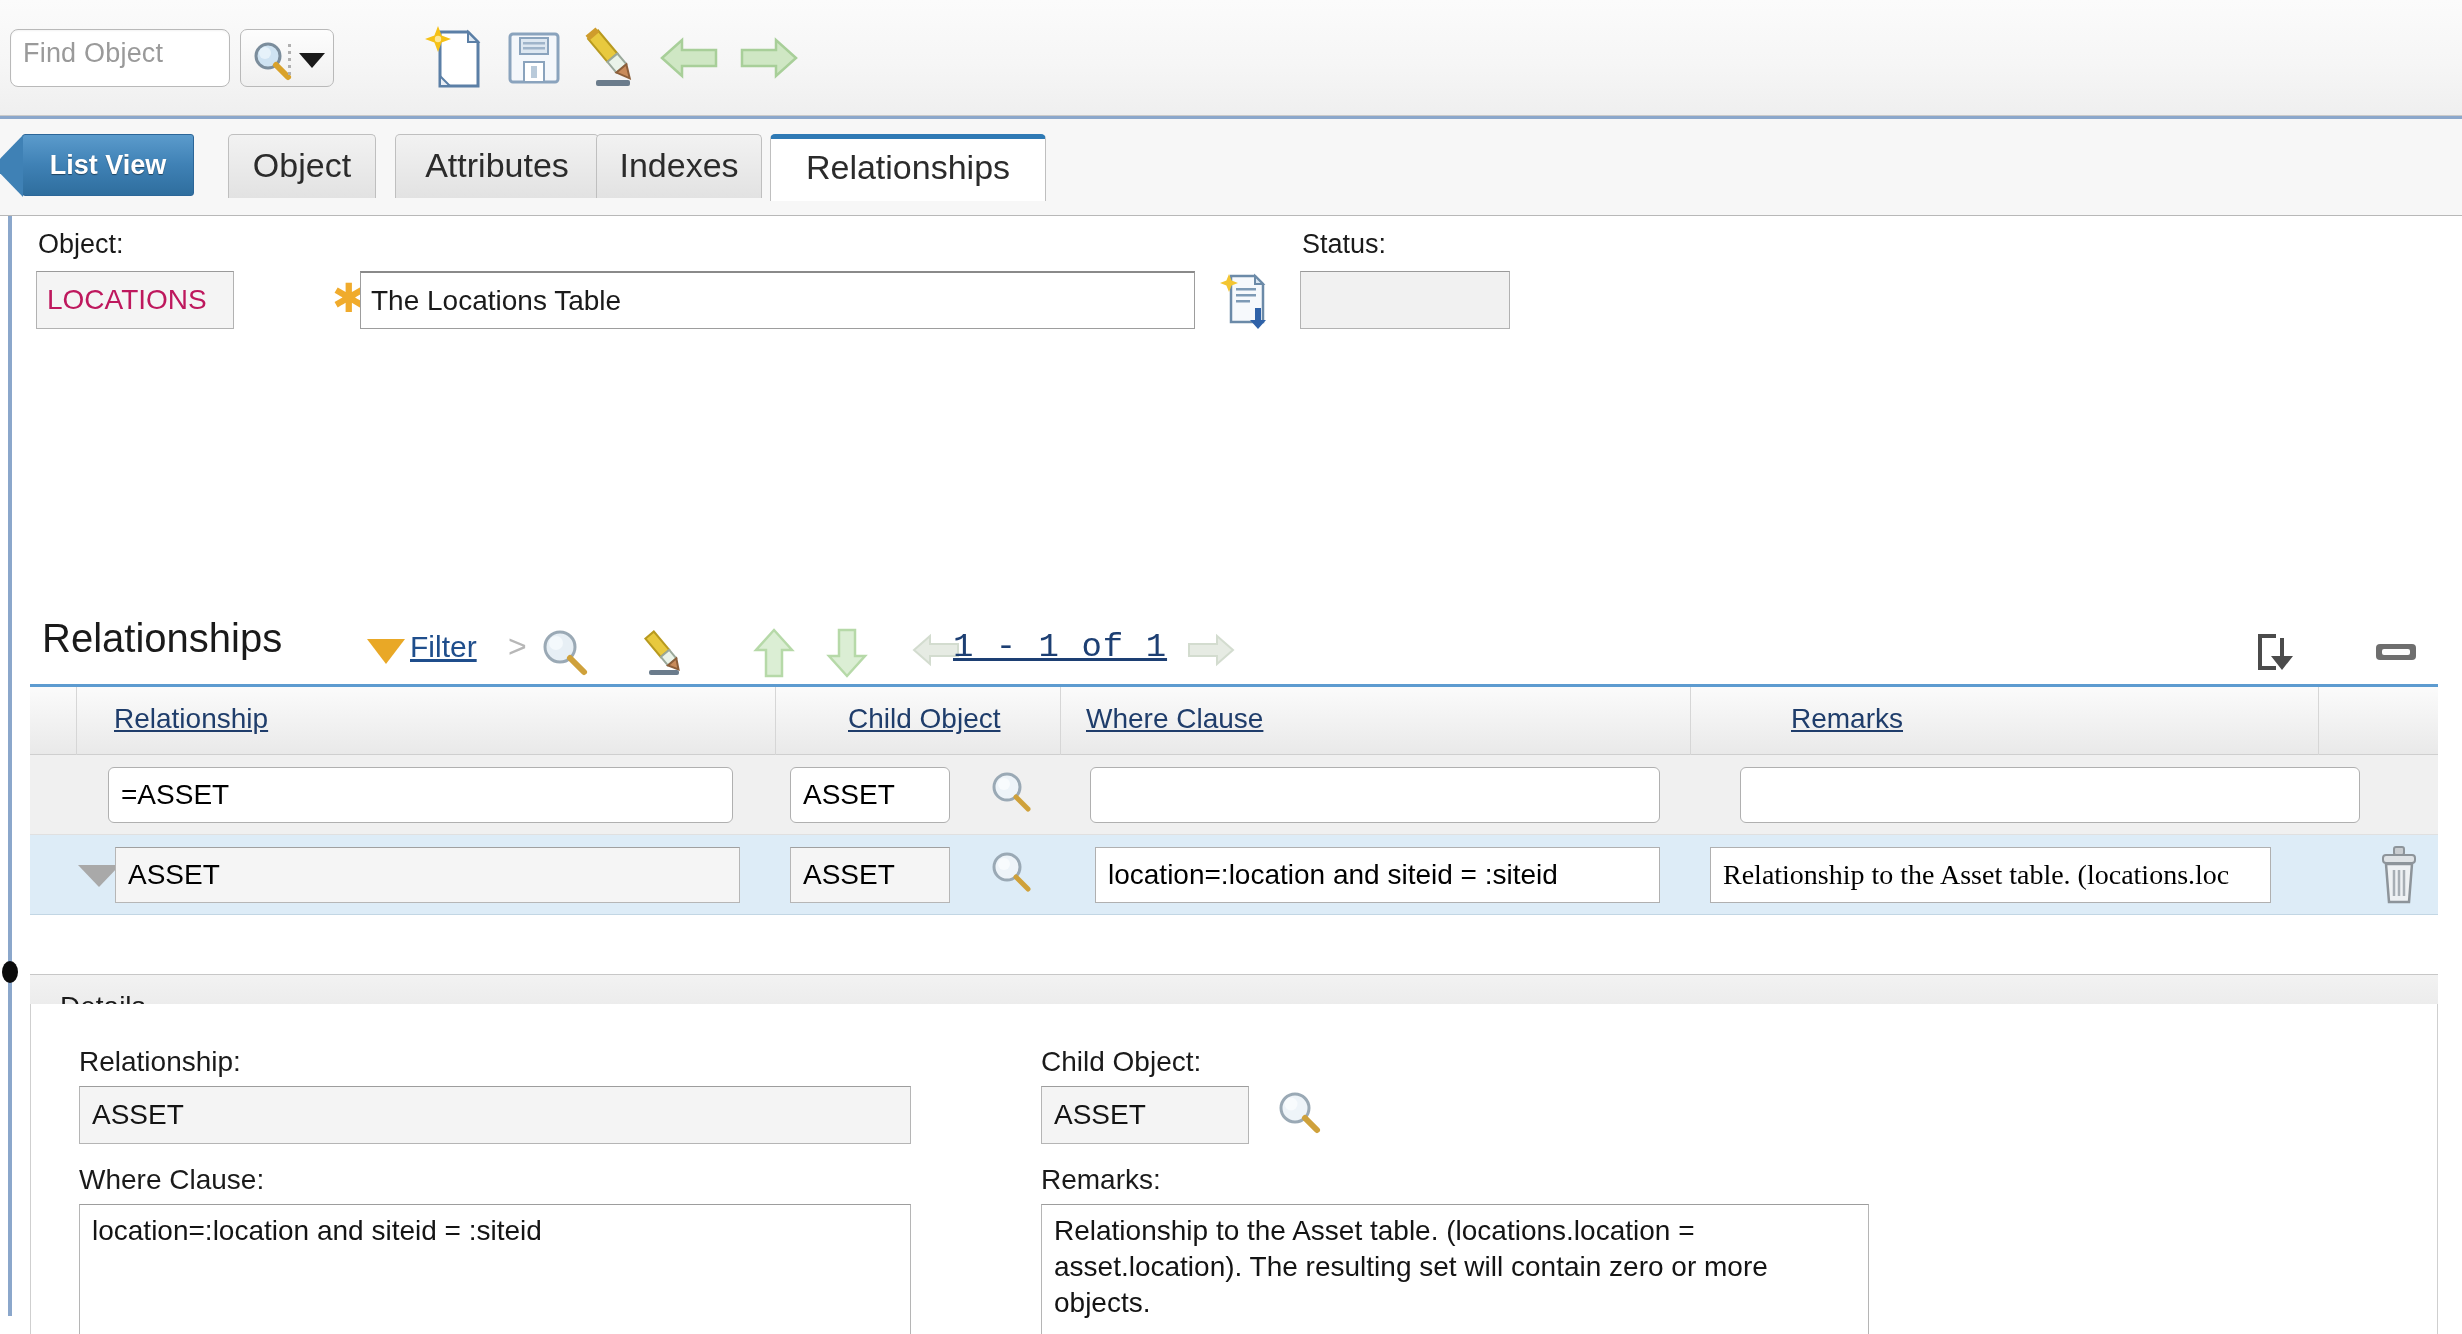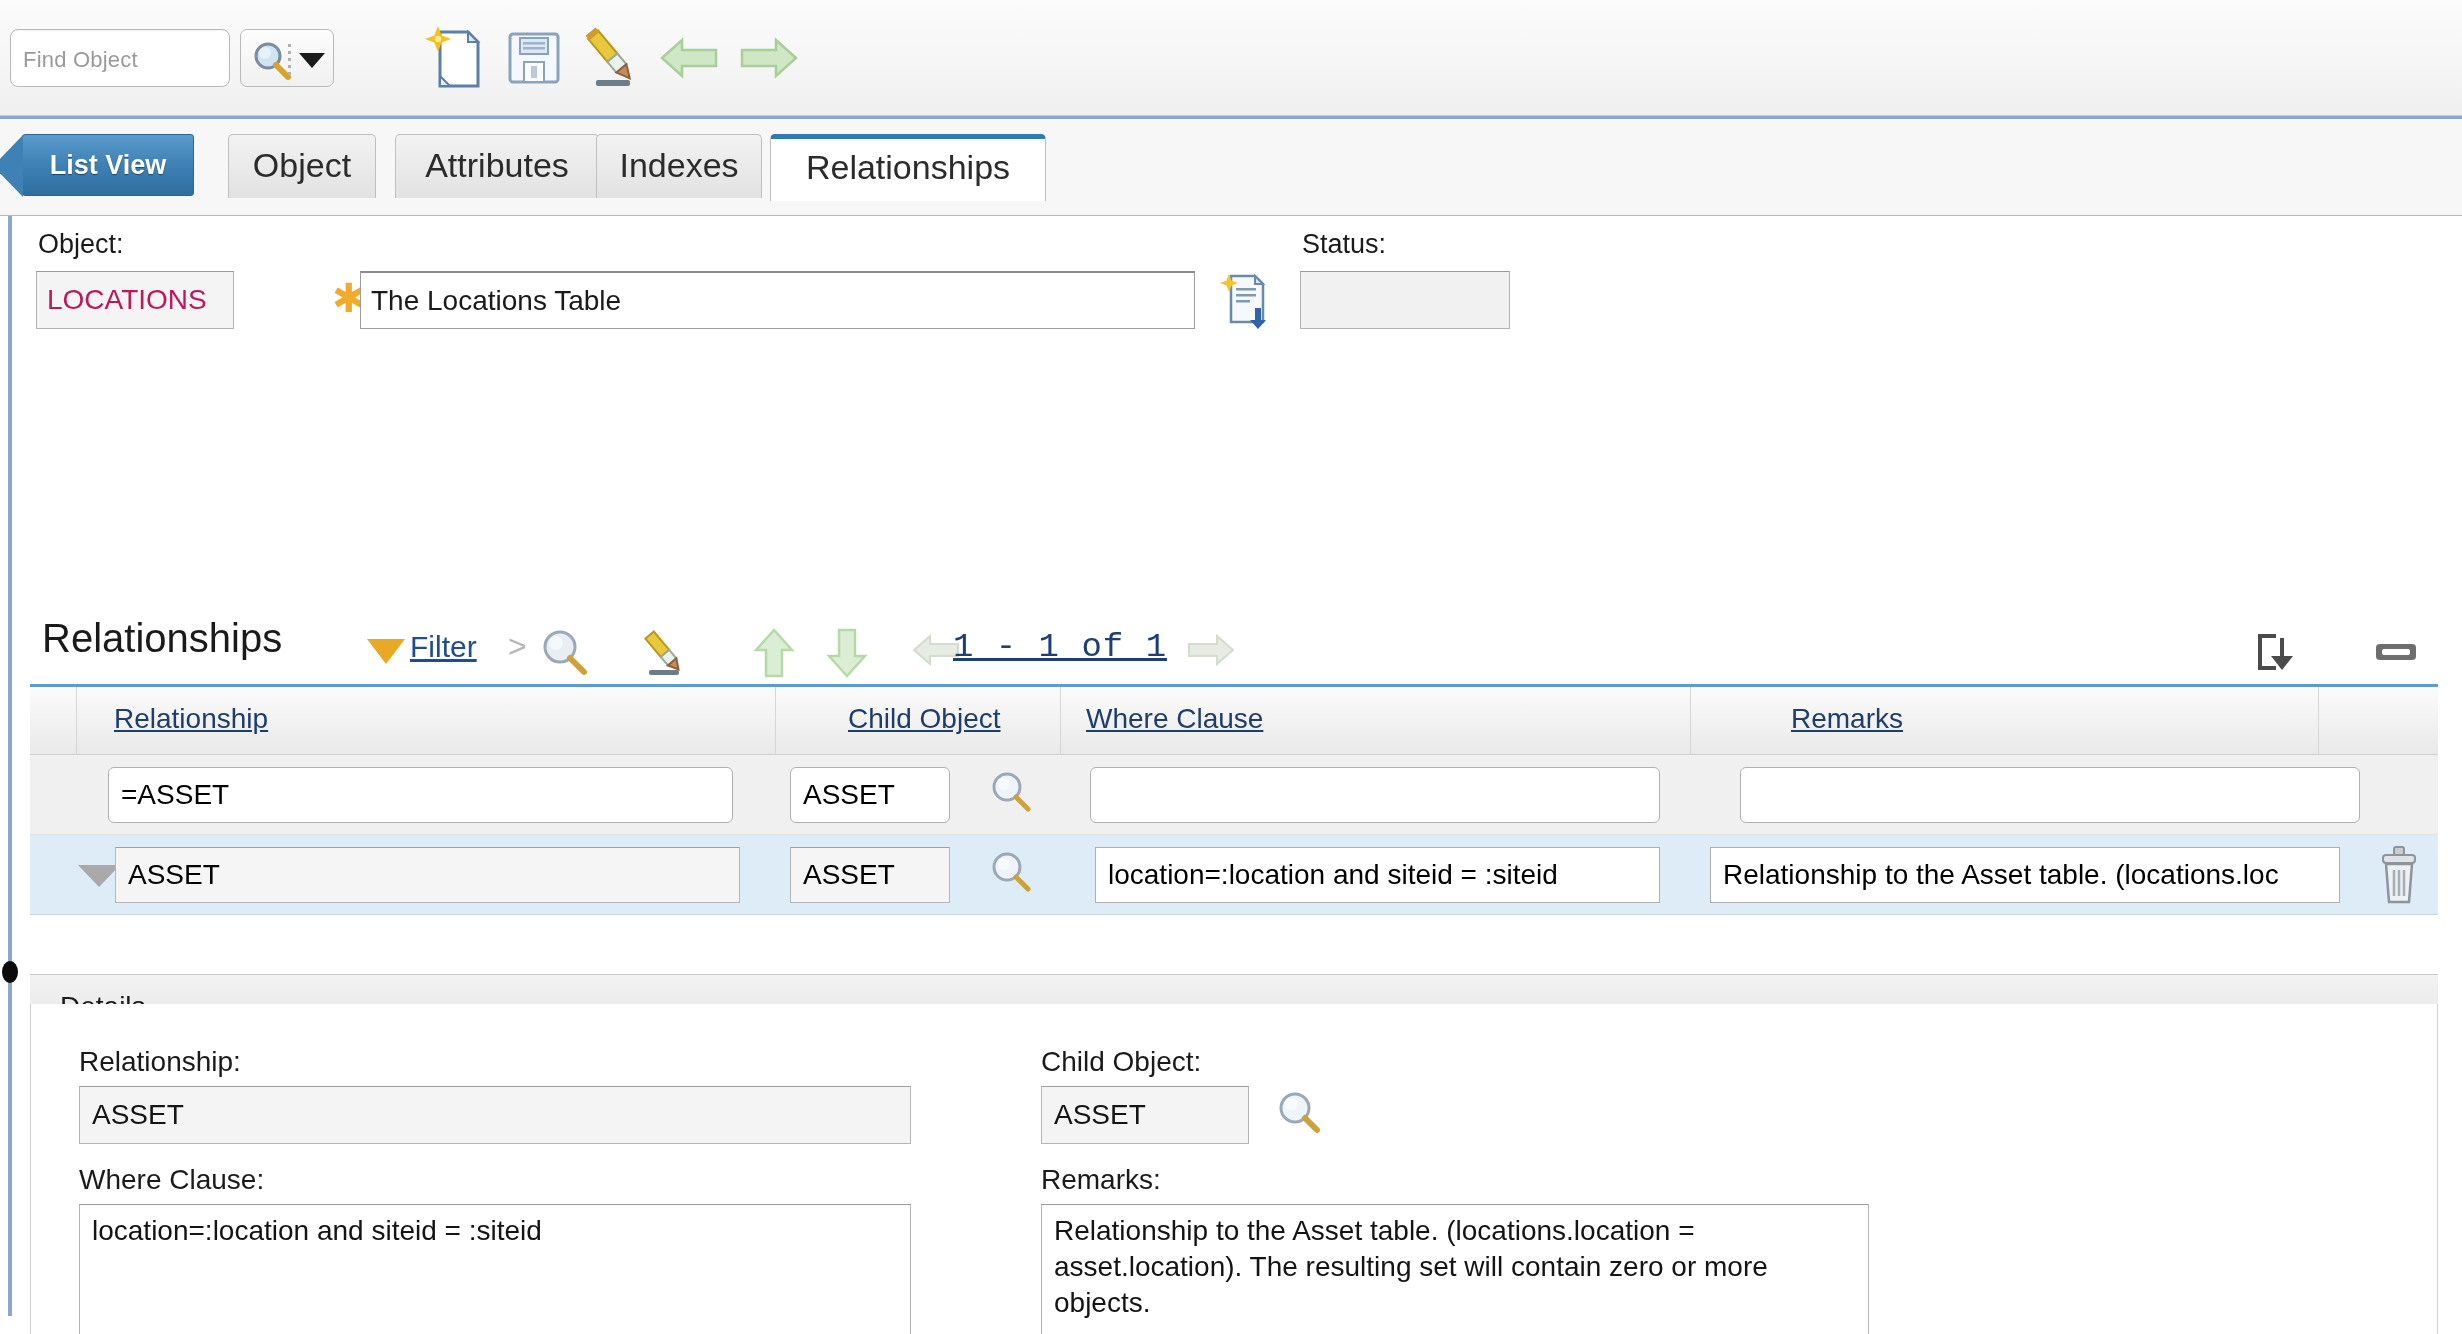--- a/index.html
+++ b/index.html
@@ -21,22 +21,22 @@
   }
   .find-box {
     position: absolute; left: 10px; top: 29px;
     width: 220px; height: 58px;
     background: #ffffff;
     border: 1px solid #b9b9b9;
     border-radius: 8px;
     box-shadow: inset 0 1px 2px rgba(0,0,0,0.05);
   }
   .find-box span {
-    position: absolute; left: 12px; top: 17px;
-    font-size: 22px; color: #9a9a9a;
+    position: absolute; left: 12px; top: 8px;
+    font-size: 27px; color: #9a9a9a;
     letter-spacing: 0.2px;
   }
   .find-btn {
     position: absolute; left: 240px; top: 29px;
     width: 94px; height: 58px;
     background: linear-gradient(to bottom,#fdfdfd,#f0f0f0);
     border: 1px solid #b9b9b9;
     border-radius: 7px;
   }
   .mag {
@@ -463,21 +463,21 @@
       <div class="cellinput ro" style="left:85px;top:12px;width:625px;">ASSET</div>
       <div class="cellinput ro" style="left:760px;top:12px;width:160px;">ASSET</div>
       <div class="rowmag" style="left:955px;">
         <svg width="52" height="52" viewBox="0 0 52 52">
           <circle cx="22" cy="20" r="13" fill="#eef4f9" stroke="#9aa9b5" stroke-width="3"></circle>
           <circle cx="19" cy="17" r="6" fill="#f8fbfd"></circle>
           <line x1="31" y1="30" x2="43" y2="42" stroke="#cfa13b" stroke-width="5" stroke-linecap="round"></line>
         </svg>
       </div>
       <div class="cellinput plain" style="left:1065px;top:12px;width:565px;">location=:location and siteid = :siteid</div>
-      <div class="cellinput plain" style="left:1680px;top:12px;width:630px;">Relationship to the Asset table. (locations.loc</div>
+      <div class="cellinput plain" style="left:1680px;top:12px;width:561px;font-family:Liberation Serif, serif;">Relationship to the Asset table. (locations.loc</div>
       <div class="trash">
         <svg width="58" height="62" viewBox="0 0 58 62">
           <rect x="24" y="2" width="10" height="8" rx="2" fill="#c9cdd1" stroke="#8d949a" stroke-width="2"></rect>
           <rect x="13" y="10" width="32" height="8" rx="3" fill="#dfe3e6" stroke="#8d949a" stroke-width="2"></rect>
           <path d="M16 19 h26 l-3 38 h-20 z" fill="#eef1f3" stroke="#8d949a" stroke-width="2.5"></path>
           <line x1="24" y1="25" x2="24" y2="51" stroke="#a7aeb4" stroke-width="2.5"></line>
           <line x1="29" y1="25" x2="29" y2="51" stroke="#a7aeb4" stroke-width="2.5"></line>
           <line x1="34" y1="25" x2="34" y2="51" stroke="#a7aeb4" stroke-width="2.5"></line>
         </svg>
       </div>

